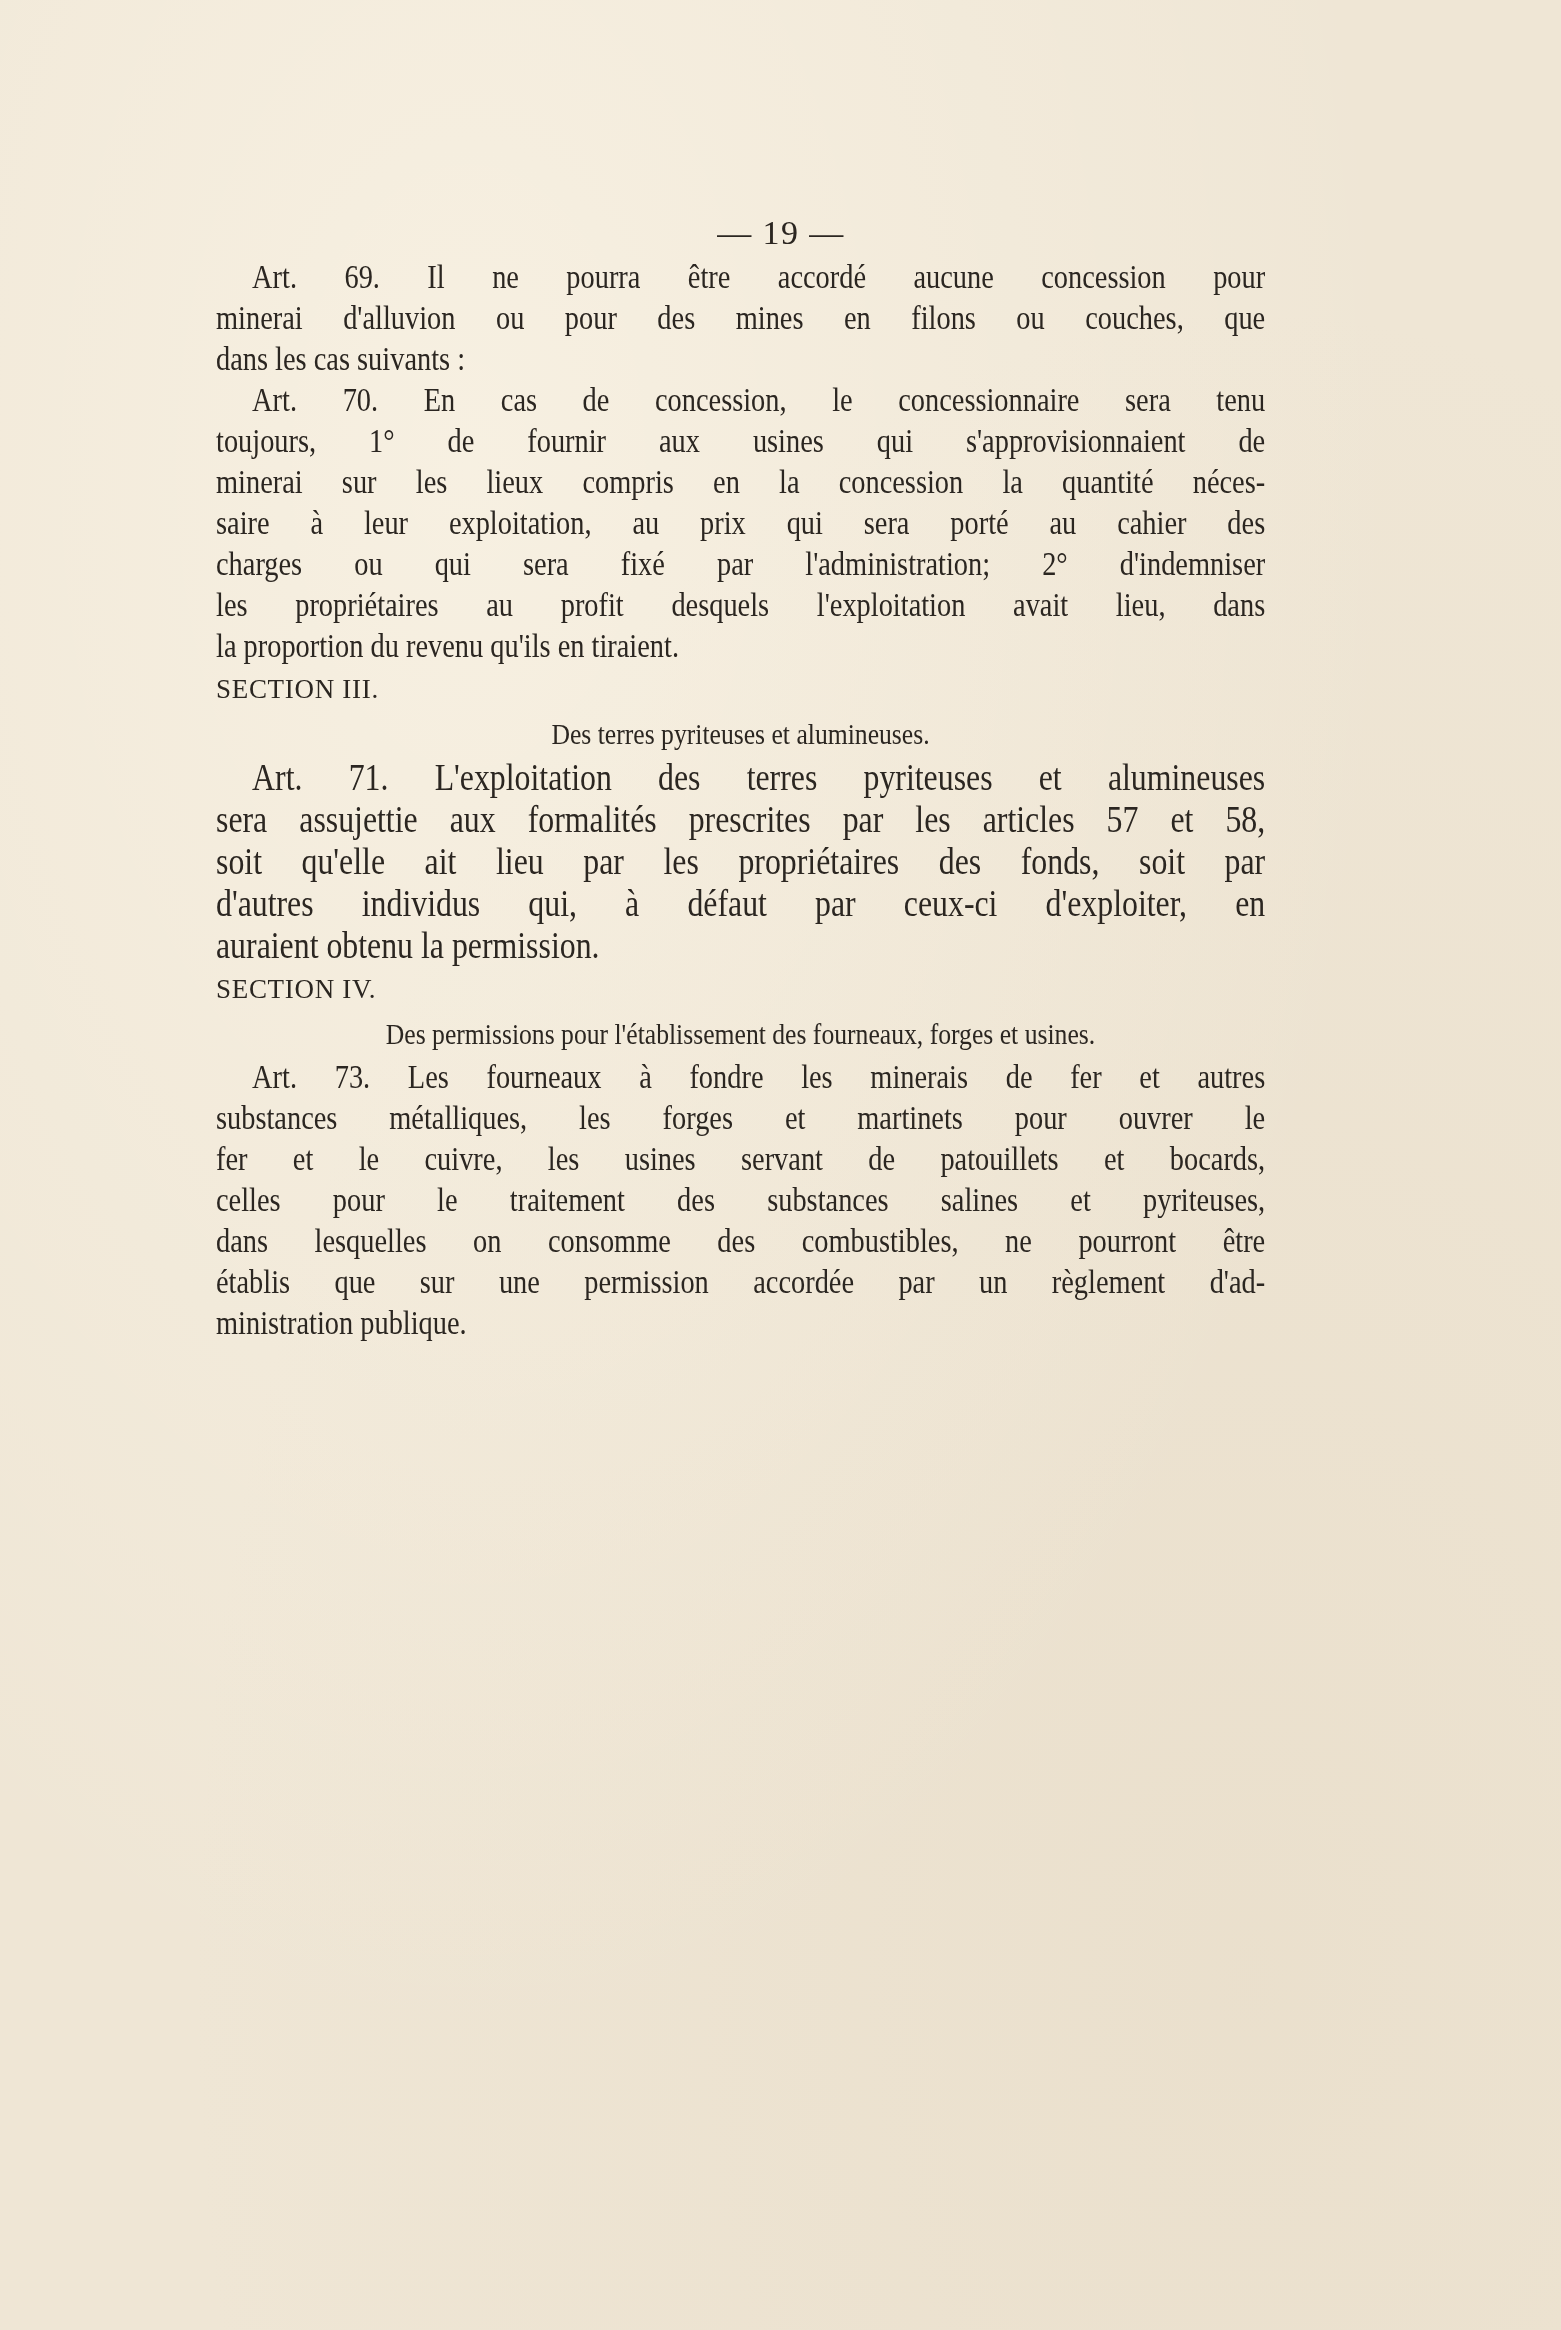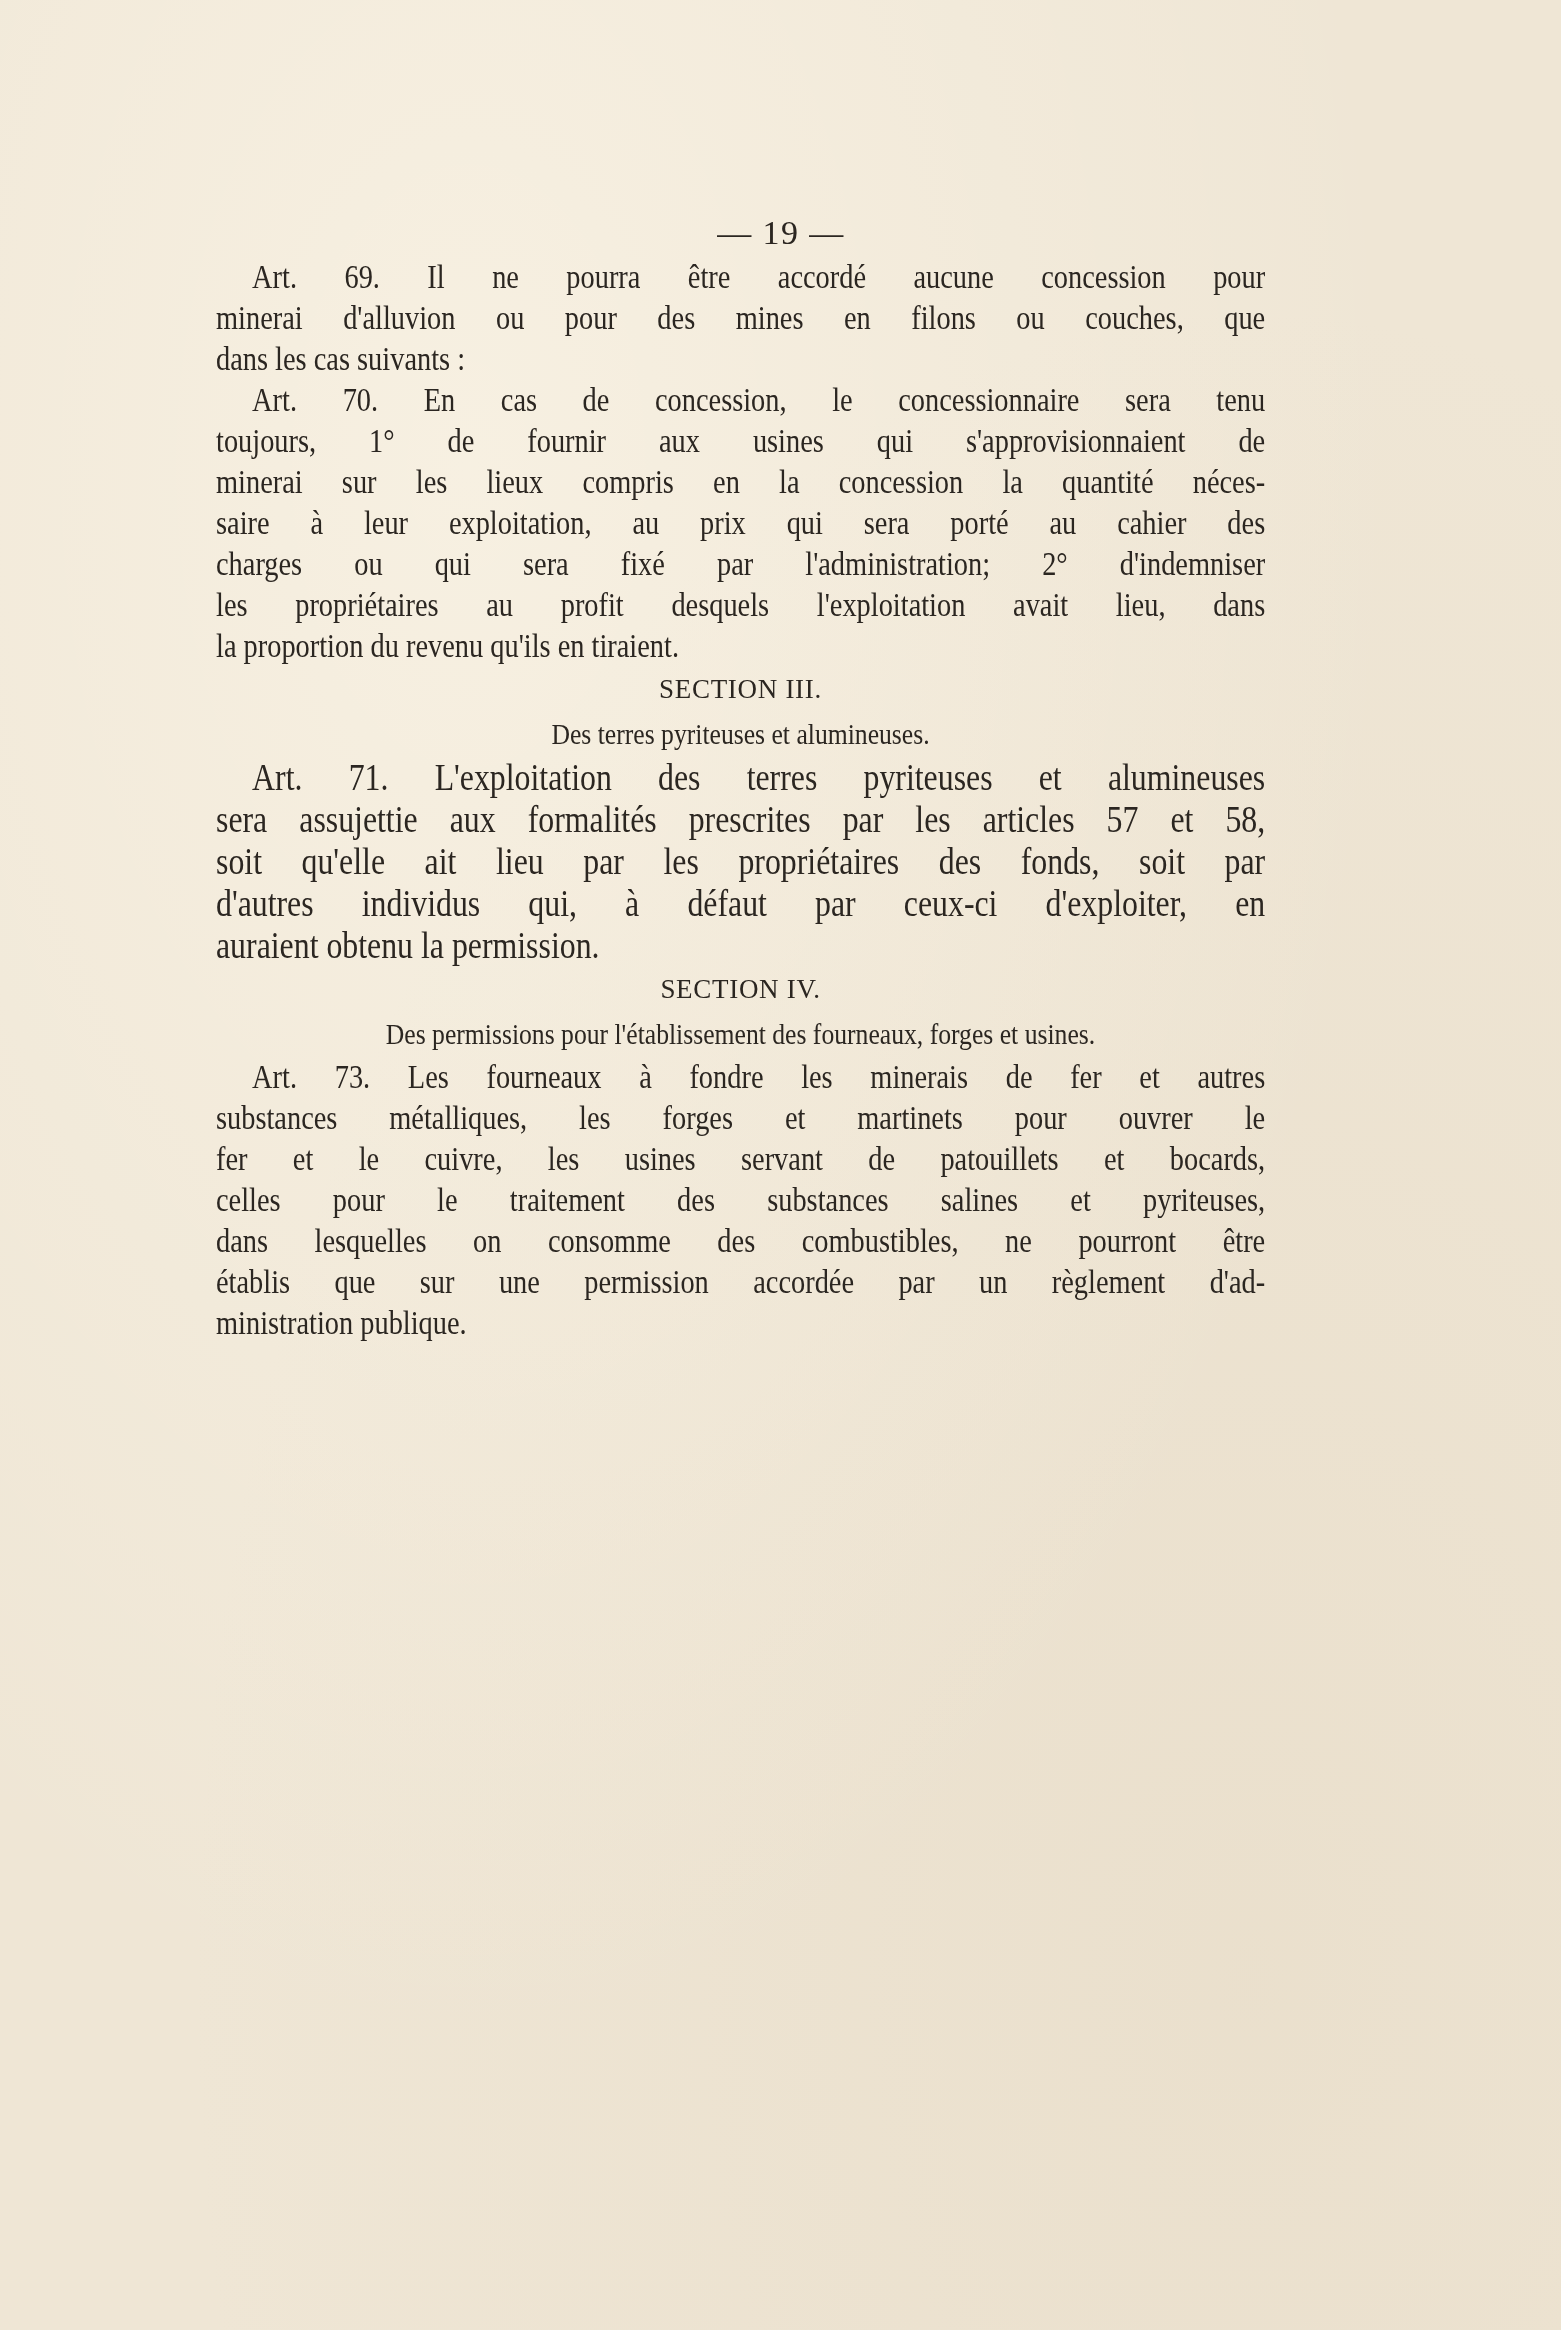--- a/index.html
+++ b/index.html
@@ -26,21 +26,21 @@
   }
   .line {
     font-size: 33px; line-height: 41px; height: 41px;
     white-space: nowrap; text-align: justify; text-align-last: justify;
     transform: scaleX(0.86); transform-origin: left center; width: 116.3%;
   }
   .line.last { text-align-last: left; }
   .line.indent { padding-left: 42px; box-sizing: border-box; }
   .line.big { font-size: 37px; line-height: 42px; height: 42px; }
   .heading {
-    text-align: center; font-size: 27px; height: 45px; line-height: 45px;
+    font-size: 27px; height: 45px; line-height: 45px;
     letter-spacing: 0.7px;
   }
   .subheading {
     text-align: center; font-size: 28.5px; height: 45px; line-height: 45px;
     transform: scaleX(0.9);
   }
 </style>
 </head>
 <body>
 

